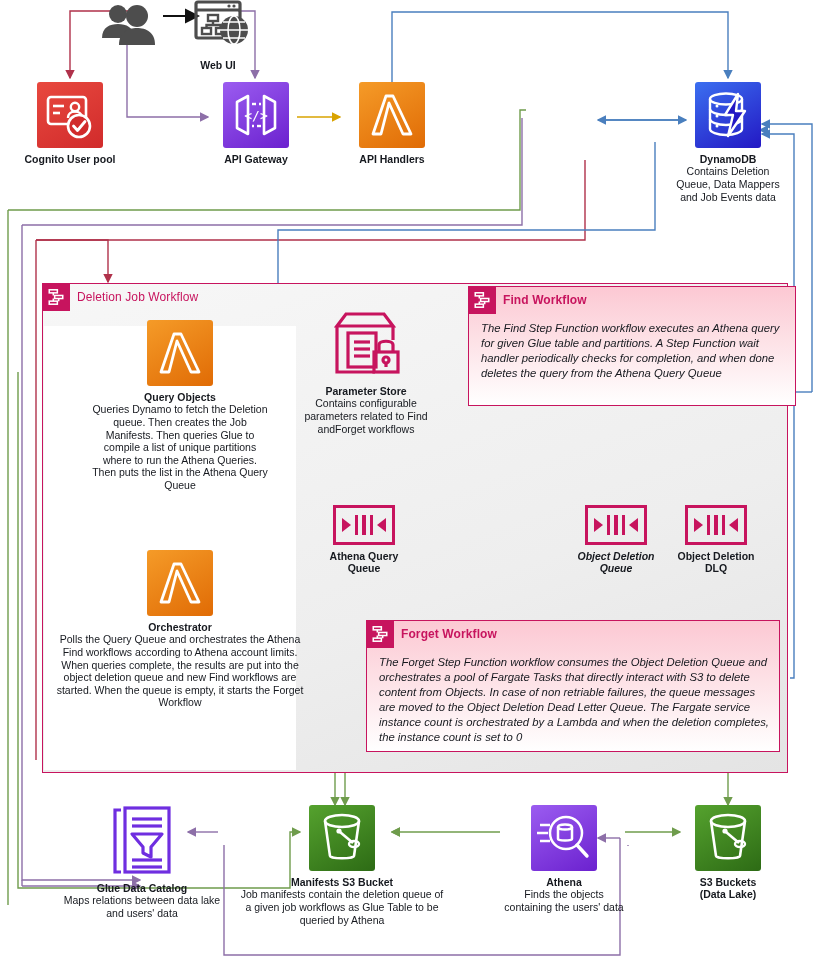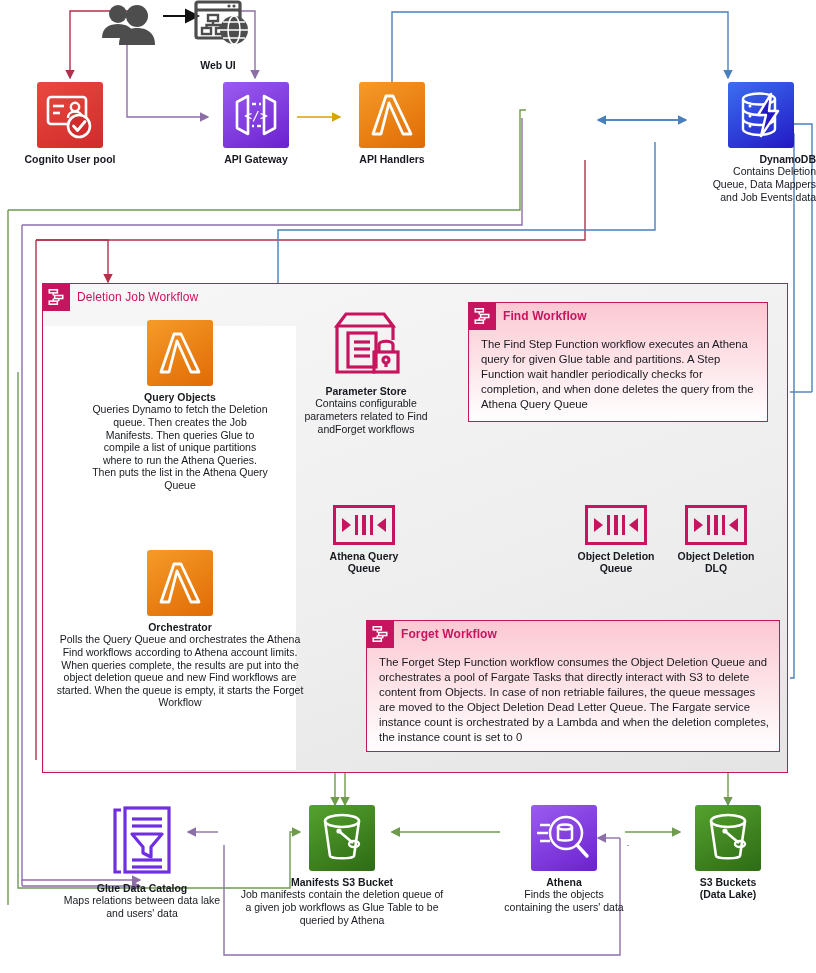--- a/index.html
+++ b/index.html
@@ -18,21 +18,21 @@
              background:#c7145e;display:flex;align-items:center;justify-content:center;}
   .grp .gtitle{position:absolute;left:34px;top:6px;font-size:12px;color:#c7145e;
                font-weight:normal;letter-spacing:.1px;white-space:nowrap;}
   .grp.filled .gtitle{font-weight:bold;}
 
   .deletion-grp{border:1.6px solid #c7145e;
      background:linear-gradient(160deg,#f7f7f7 0%,#eeeeee 60%,#e4e4e4 100%);}
   .wf-grp{border:1.6px solid #c7145e;
      background:linear-gradient(180deg,#fcc8d3 0%,#fde1e6 45%,#ffffff 100%);}
   .wf-body{position:absolute;left:12px;right:10px;top:34px;font-size:11.3px;
-           line-height:1.32;color:#16191f;text-align:left;}
+           line-height:1.32;color:#16191f;text-align:left;font-style:italic;}
 
   .whitebox{position:absolute;background:#ffffff;box-sizing:border-box;}
 
   
   .qicon{width:62px;height:40px;margin:0 auto;border:3.4px solid #c7145e;
          box-sizing:border-box;display:flex;align-items:center;justify-content:center;gap:4px;}
   .qbar{width:3.2px;height:20px;background:#c7145e;}
   .tri-r{width:0;height:0;border-top:7px solid transparent;border-bottom:7px solid transparent;
          border-left:9px solid #c7145e;}
   .tri-l{width:0;height:0;border-top:7px solid transparent;border-bottom:7px solid transparent;
@@ -266,21 +266,21 @@
   <div class="node" style="left:326px;top:82px;width:132px;">
     <div class="tile" style="background:linear-gradient(150deg,#f59b28 0%,#e06b05 100%);">
       <svg width="66" height="66" viewBox="0 0 66 66">
         <path d="M14,52 L27,14 L34,14 L52,52 L44,52 L30,21 L22,52 Z" fill="none" stroke="#fff" stroke-width="2.8" stroke-linejoin="round"></path>
       </svg>
     </div>
     <div class="nlabel">API Handlers</div>
   </div>
 
 
-  <div class="node" style="left:706px;top:82px;width:110px;text-align:right;">
+  <div class="node" style="left:673px;top:82px;width:110px;">
     <div class="tile" style="background:linear-gradient(150deg,#3b6ff0 0%,#2318c4 100%);">
       <svg width="66" height="66" viewBox="0 0 66 66">
         <g fill="none" stroke="#fff" stroke-width="2.4">
           <ellipse cx="31" cy="17" rx="16" ry="5.5"></ellipse>
           <path d="M15,17 L15,47 C15,50 22,53 31,53 C40,53 47,50 47,47 L47,17"></path>
           <path d="M15,27 C15,30 22,33 31,33 C40,33 47,30 47,27"></path>
           <path d="M15,37 C15,40 22,43 31,43 C40,43 47,40 47,37"></path>
         </g>
         <circle cx="22" cy="24" r="1.5" fill="#fff"></circle>
           <circle cx="22" cy="34" r="1.5" fill="#fff"></circle>
@@ -352,21 +352,21 @@
   <div class="node" style="left:56px;top:550px;width:248px;">
     <div class="tile" style="background:linear-gradient(150deg,#f59b28 0%,#e06b05 100%);">
       <svg width="66" height="66" viewBox="0 0 66 66">
         <path d="M14,52 L27,14 L34,14 L52,52 L44,52 L30,21 L22,52 Z" fill="none" stroke="#fff" stroke-width="2.8" stroke-linejoin="round"></path>
       </svg>
     </div>
     <div class="nlabel">Orchestrator</div>
     <div class="ndesc">Polls the Query Queue and orchestrates the Athena Find workflows according to Athena account limits. When queries complete, the results are put into the object deletion queue and new Find workflows are started. When the queue is empty, it starts the Forget Workflow</div>
   </div>
 
-  <div class="node" style="left:572px;top:505px;width:88px;">
+  <div class="node" style="left:572px;top:505px;width:88px;font-style:italic;">
     <div class="qicon">
       <span class="tri-r"></span>
       <span class="qbar"></span>
         <span class="qbar"></span>
         <span class="qbar"></span>
       <span class="tri-l"></span>
     </div>
     <div class="nlabel">Object Deletion Queue</div>
   </div>
 
@@ -374,21 +374,21 @@
     <div class="qicon">
       <span class="tri-r"></span>
       <span class="qbar"></span>
         <span class="qbar"></span>
         <span class="qbar"></span>
       <span class="tri-l"></span>
     </div>
     <div class="nlabel">Object Deletion DLQ</div>
   </div>
 
-  <div class="grp wf-grp filled" style="left:468px;top:302px;width:300px;height:120px;">
+  <div class="grp wf-grp filled" style="left:468px;top:286px;width:328px;height:120px;">
     <div class="gtab">
       <svg width="18" height="18" viewBox="0 0 20 20">
         <g fill="none" stroke="#fff" stroke-width="1.7">
           <rect x="2.5" y="2" width="9" height="3.4"></rect>
           <rect x="8.5" y="8.3" width="9" height="3.4"></rect>
           <rect x="2.5" y="14.6" width="9" height="3.4"></rect>
           <path d="M7,5.4 L7,8.3 M13,11.7 L13,14.6 M7,11.7 L7,14.6"></path>
         </g>
       </svg>
     </div>

